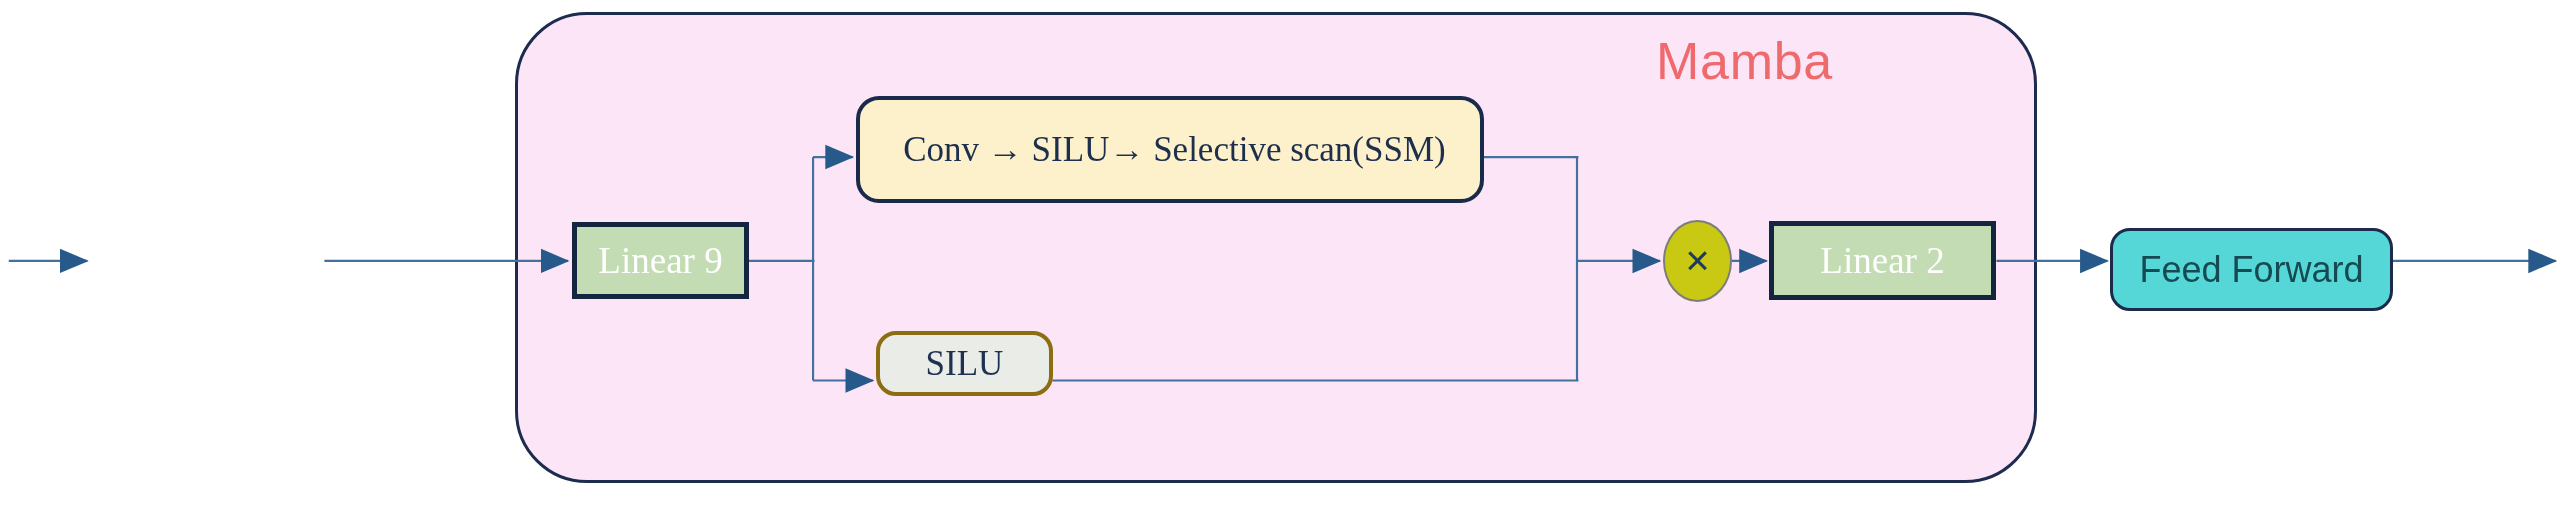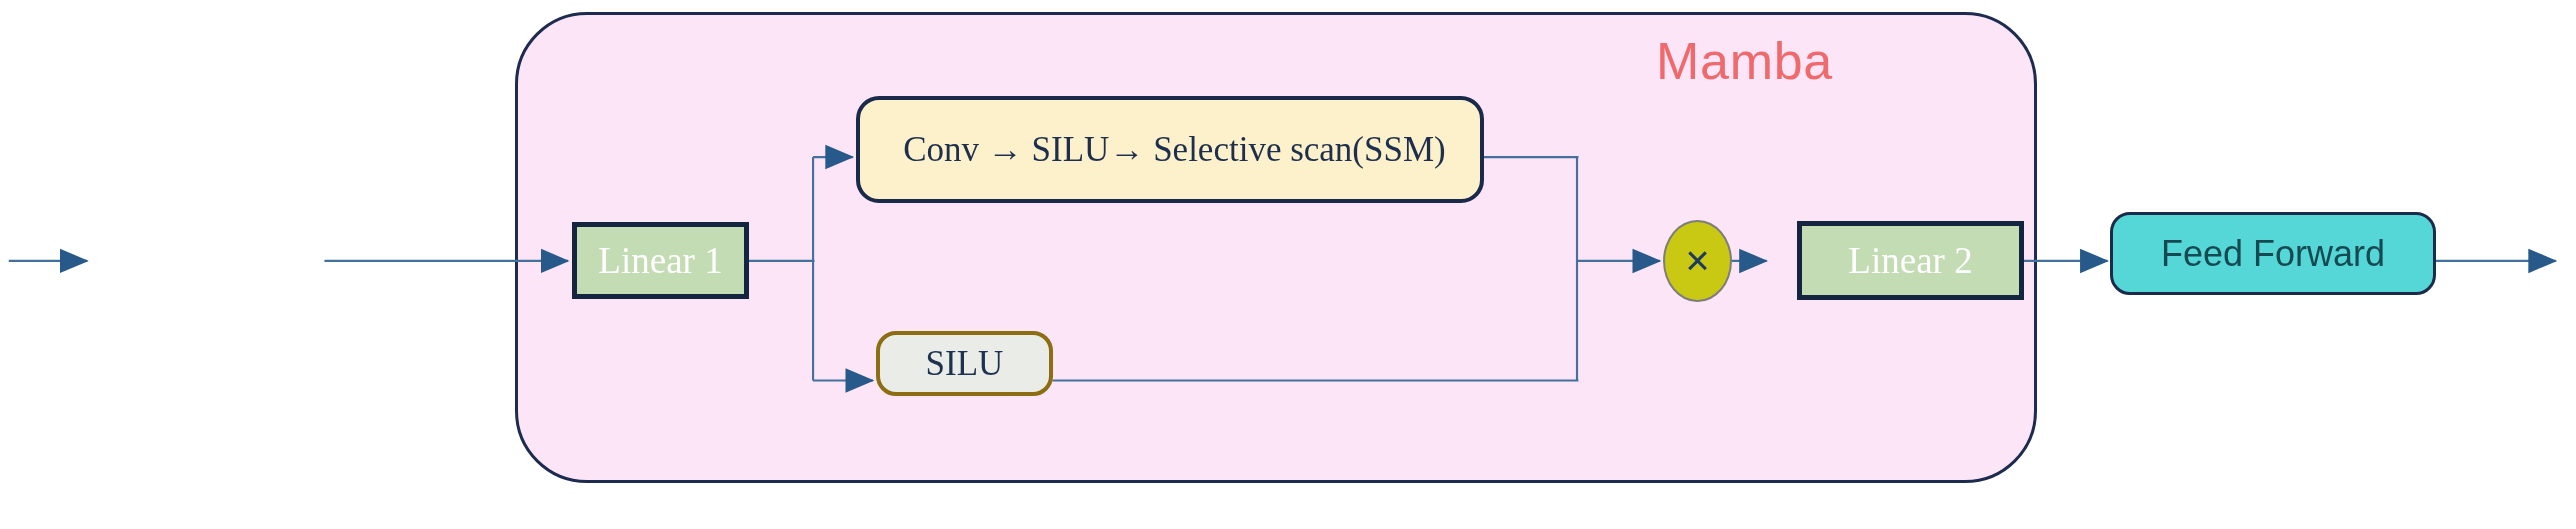--- a/index.html
+++ b/index.html
@@ -52,21 +52,20 @@
     border:5.8px solid var(--linear-border,#13253f);
     color:var(--linear-text,#ffffff);
     font-size:37px;
   }
   .linear2{
     left:1769px;top:221px;width:227px;height:79px;
     background:var(--linear-fill,#c3dcb3);
     border:5.8px solid var(--linear-border,#13253f);
     color:var(--linear-text,#ffffff);
     font-size:37px;
-    margin-left:28px;
   }
   .convbox{
     left:856px;top:96px;width:628px;height:107px;
     background:var(--conv-fill,#fdf1cc);
     border:4.3px solid var(--conv-border,#1a2a4a);
     border-radius:23px;
     color:var(--conv-text,#1d2f4d);
     font-size:35px;
     padding-left:9px;
   }
@@ -80,21 +79,21 @@
   }
   .multiply{
     left:1663px;top:220px;width:69px;height:82px;
     background:var(--multiply-fill,#c9c813);
     border:2.9px solid var(--multiply-border,#7d7d7d);
     border-radius:50%;
     color:var(--multiply-text,#1e3a5f);
     font-size:42px;
   }
   .feedforward{
-    left:2110px;top:212px;width:326px;height:83px;
+    left:2110px;top:228px;width:283px;height:83px;
     background:var(--ff-fill,#55d7d7);
     border:3.6px solid var(--ff-border,#1c2b4c);
     border-radius:20px;
     color:var(--ff-text,#154a52);
     font-size:36px;
   }
 </style>
 </head>
 <body>
 
@@ -119,21 +118,21 @@
     <line x1="1460" y1="528" x2="2190" y2="528"></line>
     <line x1="2188" y1="218" x2="2188" y2="528"></line>
     <line x1="2188" y1="362" x2="2303" y2="362" marker-end="url(#arrow)"></line>
     <line x1="2403" y1="362" x2="2451" y2="362" marker-end="url(#arrow)"></line>
     <line x1="2770" y1="362" x2="2924" y2="362" marker-end="url(#arrow)"></line>
     <line x1="3320" y1="362" x2="3546" y2="362" marker-end="url(#arrow)"></line>
   </svg>
 
 
   <div class="node serif linear1">
-    <span>Linear 1</span>
+    <span>Linear 9</span>
   </div>
 
   <div class="node serif convbox">
     <span>Conv → SILU→ Selective scan(SSM)</span>
   </div>
 
   <div class="node serif silu">
     <span>SILU</span>
   </div>
 

